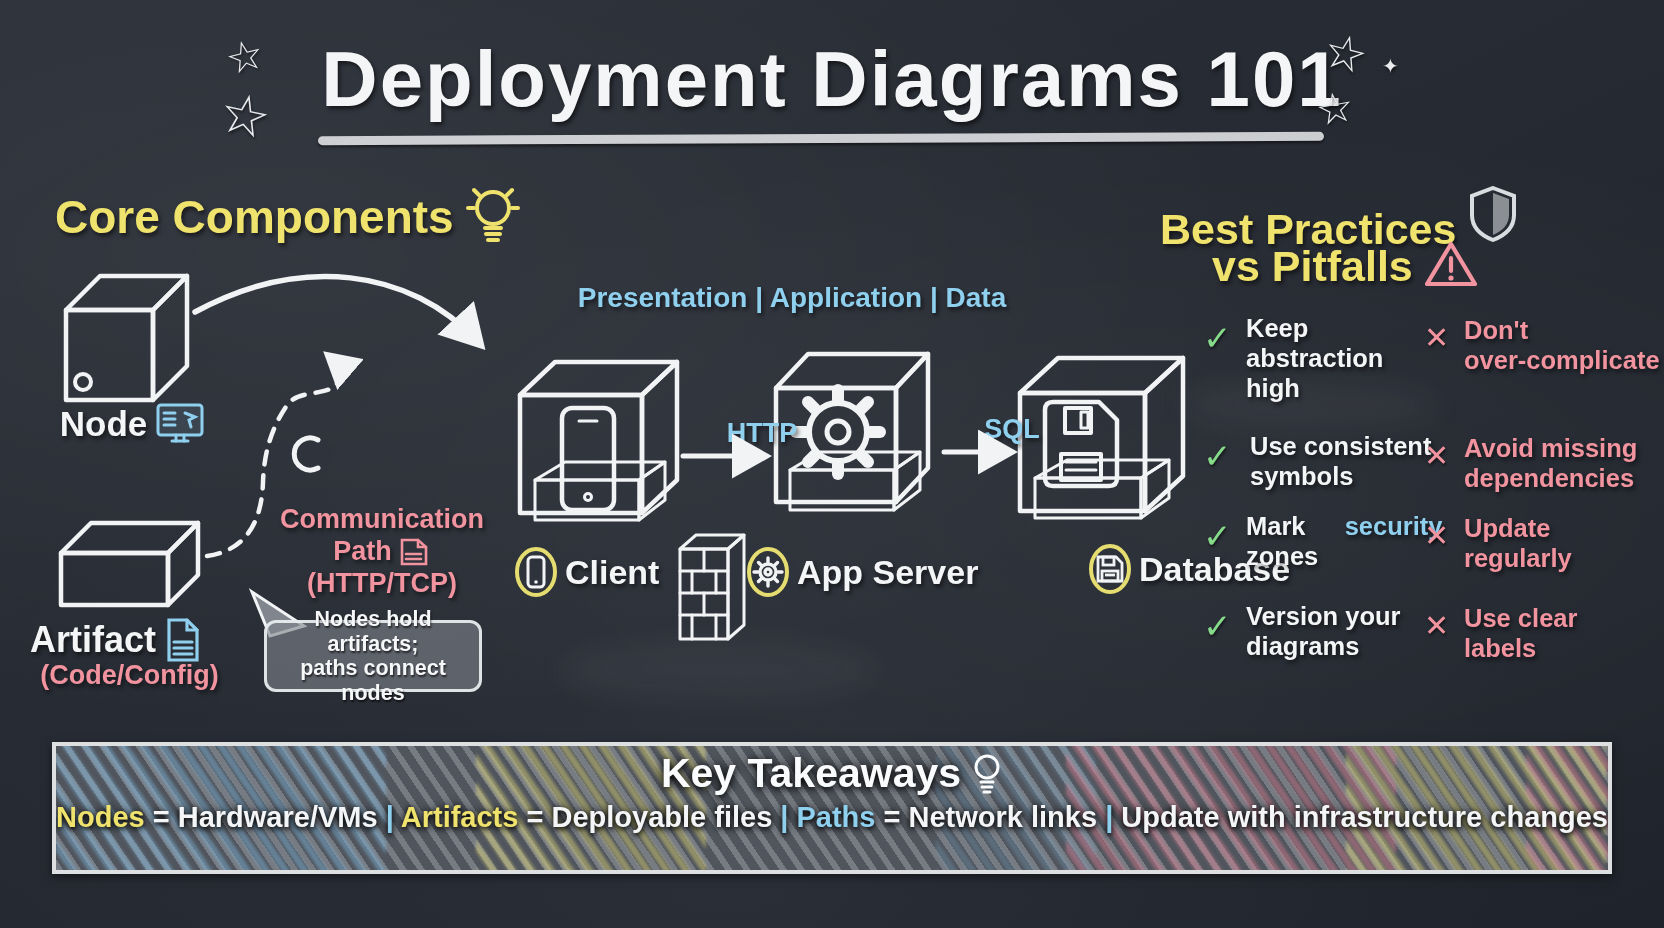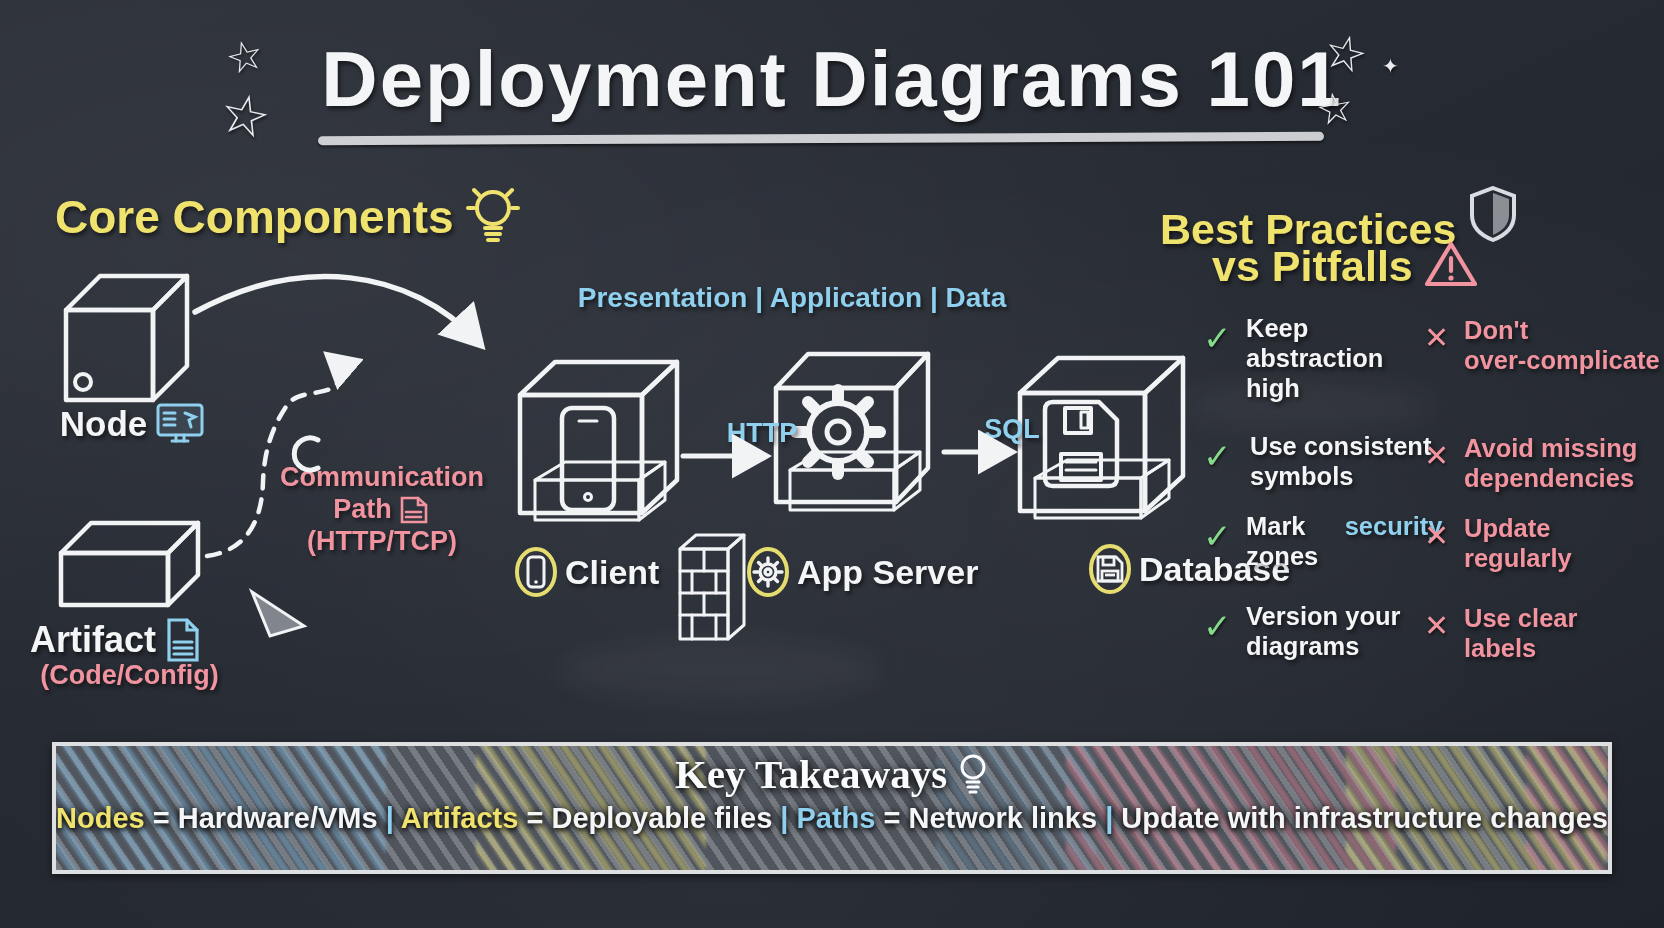--- a/index.html
+++ b/index.html
@@ -40,21 +40,21 @@
   .prow-x{font-size:30px;font-weight:bold;color:#f2949f;text-shadow:1px 2px 3px rgba(0,0,0,0.6);}
   .ptext{font-size:25.5px;font-weight:bold;line-height:1.17;}
   .ptext-bad{color:#f2949f;}
 
   .banner{left:52px;top:742px;width:1552px;height:124px;border:4px solid rgba(243,244,245,0.88);
     background:#4a4f57;overflow:hidden;box-shadow:0 3px 8px rgba(0,0,0,0.5);}
   .hatch{position:absolute;inset:0;background:repeating-linear-gradient(56deg,rgba(205,210,216,0.34) 0 6px,rgba(205,210,216,0.05) 6px 15px);}
   .streak{position:absolute;top:-10px;bottom:-10px;filter:blur(1.5px);}
   .banner-content{position:absolute;inset:0;z-index:3;display:flex;flex-direction:column;align-items:center;}
   .kt-head{margin-top:4px;display:flex;align-items:center;gap:10px;font-size:41px;font-weight:bold;color:#fafbfc;
-    text-shadow:0 2px 6px rgba(0,0,0,0.9),0 0 14px rgba(0,0,0,0.7);font-family:Liberation Serif, serif;}
+    text-shadow:0 2px 6px rgba(0,0,0,0.9),0 0 14px rgba(0,0,0,0.7);}
   .kt-line{margin-top:4px;font-size:29px;font-weight:bold;
     text-shadow:0 2px 5px rgba(0,0,0,0.95),0 0 10px rgba(0,0,0,0.8);}
 
   svg{display:block;}
   .ln{stroke:#f1f3f5;stroke-linecap:round;stroke-linejoin:round;fill:none;}
 </style>
 </head>
 <body>
 
 <div id="stage">
@@ -138,36 +138,40 @@
         <path d="M4,2 h18 l10,10 v30 h-28 z"></path>
         <path d="M22,2 v10 h10"></path>
         <line x1="9" y1="24" x2="27" y2="24"></line>
           <line x1="9" y1="30" x2="27" y2="30"></line>
           <line x1="9" y1="36" x2="27" y2="36"></line>
       </g>
     </svg>
   </div>
   <div class="abs sub ctr" style="left:22px;top:660px;width:215px;color:#f2949f;text-shadow:2px 3px 4px rgba(0,0,0,0.55);">(Code/Config)</div>
 
-  <div class="abs commtxt ctr" style="left:272px;top:462px;width:220px;text-shadow:2px 3px 4px rgba(0,0,0,0.55);">
+  <div class="abs commtxt ctr" style="left:272px;top:504px;width:220px;text-shadow:2px 3px 4px rgba(0,0,0,0.55);">
     <div>Communication</div>
     <div style="display:flex;justify-content:center;align-items:center;gap:7px;">
       <span>Path</span>
       <svg width="32" height="28" viewBox="0 0 32 28">
         <g stroke="#f2949f" stroke-width="2.6" fill="none" stroke-linecap="round">
           <path d="M3,2 h16 l8,7 v17 h-24 z"></path>
           <path d="M19,2 v7 h8"></path>
           <line x1="7" y1="16" x2="22" y2="16"></line>
             <line x1="7" y1="21" x2="22" y2="21"></line>
         </g>
       </svg>
     </div>
     <div>(HTTP/TCP)</div>
   </div>
 
+  <div class="abs bubble" style="z-index:2;">
+    <div class="bubble-inner pre">Nodes hold artifacts;
+paths connect nodes</div>
+  </div>
 
   <div class="abs chalk tier" style="color:#8fd0ef;">Presentation | Application | Data</div>
 
   <svg class="abs" style="left:505px;top:338px;" width="185" height="212" viewBox="0 0 185 212">
     <polygon points="15,57 50,24 172,24 137,57" class="ln" stroke-width="4.5"></polygon>
     <polygon points="137,57 172,24 172,142 137,175" class="ln" stroke-width="4.5"></polygon>
     <rect x="15" y="57" width="122" height="118" class="ln" stroke-width="4.5"></rect>
     <g>
       <polygon points="30,142 60,124 160,124 134,142" fill="rgba(158,199,216,0.45)" class="ln" stroke-width="3"></polygon>
       <rect x="30" y="142" width="104" height="40" fill="rgba(158,199,216,0.45)" class="ln" stroke-width="3"></rect>

